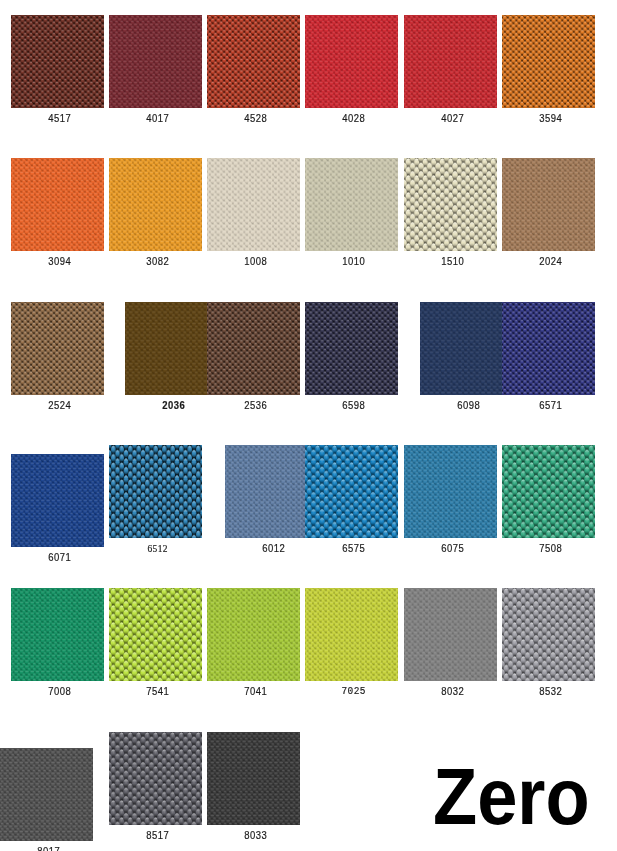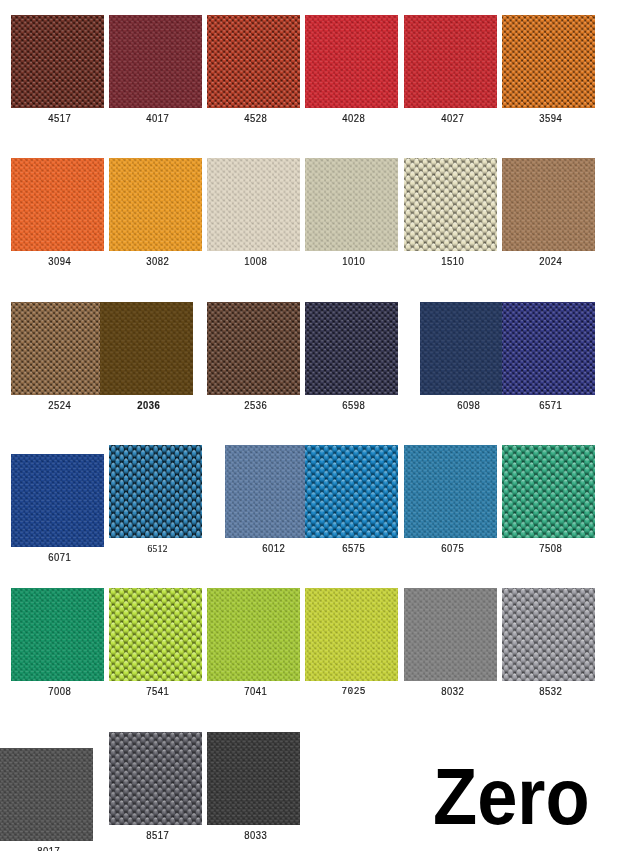--- a/index.html
+++ b/index.html
@@ -667,21 +667,21 @@
               <use href="#bw12" x="51.66" y="17.22"></use>
               <use href="#bw12" x="34.44" y="34.44"></use>
               <use href="#bw12" x="51.66" y="51.66"></use>
             </pattern>
           </defs>
           <rect width="558" height="558" fill="url(#pw12)"></rect>
         </svg>
       </div>
       <div class="code-label">2524</div>
     </div>
-    <div class="swatch-cell" style="left: 100px; top: 301.7px; font-weight: bold;">
+    <div class="swatch-cell" style="left: 125px; top: 301.7px; font-weight: bold;">
       <div class="chip">
         <svg width="93" height="93" viewBox="0 0 558 558" xmlns="http://www.w3.org/2000/svg">
           <defs>
             <linearGradient id="lw13" x1="0" y1="0" x2="0" y2="1">
               <stop offset="0%" stop-color="#fff" stop-opacity="0.059"></stop>
               <stop offset="16%" stop-color="#fff" stop-opacity="0.13"></stop>
               <stop offset="44%" stop-color="#fff" stop-opacity="0"></stop>
               <stop offset="70%" stop-color="#000" stop-opacity="0.064"></stop>
               <stop offset="100%" stop-color="#000" stop-opacity="0.16"></stop>
             </linearGradient>

